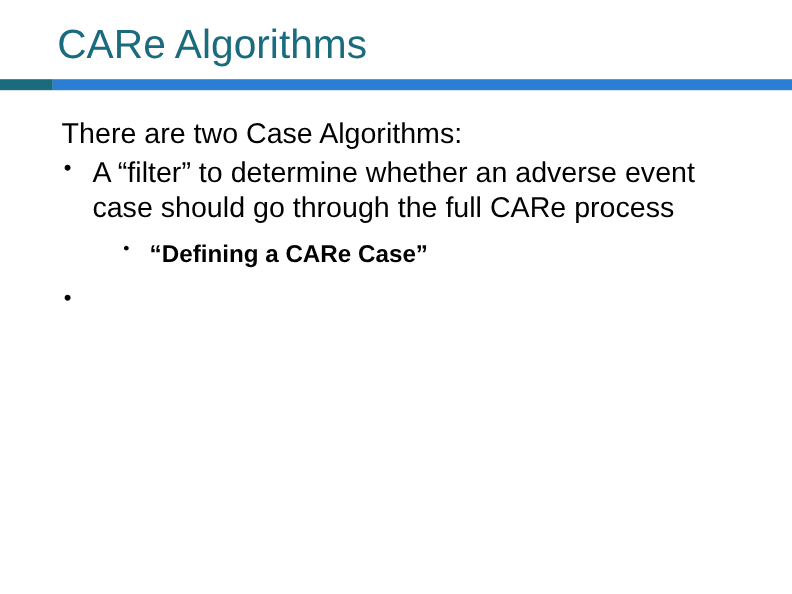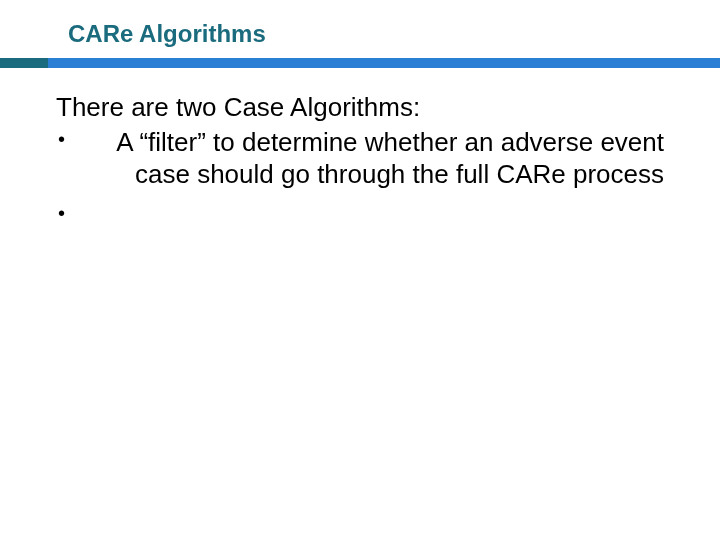--- a/index.html
+++ b/index.html
@@ -1,24 +1,24 @@
 <!DOCTYPE html>
 <html><head>
 <meta charset="utf-8">
 <style>
   * { margin: 0; padding: 0; box-sizing: border-box; }
   html, body { width: 720px; height: 540px; font-family: Arial, Helvetica, sans-serif; background: #fff; overflow: hidden; }
   .slide { width: 720px; height: 540px; position: relative; }
-  .title { font-size: 24px; color: #1a6b7d; padding: 20px 0 10px 68px; font-weight: 700; }
+  .title { font-size: 37px; color: #1a6b7d; padding: 20px 0 10px 52px; font-weight: 400; }
   .rule-row { display: flex; height: 10px; width: 100%; }
   .rule-left { background: #1a6b7d; width: 48px; height: 10px; }
   .rule-right { background: #2a7fd4; flex: 1; height: 10px; }
   .content { padding: 24px 56px 0 56px; color: #000; }
   .intro { font-size: 26px; line-height: 1.2; margin-bottom: 4px; }
-  ul.level1 { list-style: none; font-size: 26px; line-height: 1.22; text-align: right; }
+  ul.level1 { list-style: none; font-size: 26px; line-height: 1.22; }
   ul.level1 > li { position: relative; padding-left: 28px; margin-top: 2px; margin-bottom: 10px; }
   ul.level1 > li::before { content: "•"; position: absolute; left: 2px; top: 0; font-size: 20px; color: #000; }
   ul.level2 { list-style: none; font-size: 22px; line-height: 1.3; margin: 12px 0 14px 28px; }
   ul.level2 > li { position: relative; padding-left: 24px; }
   ul.level2 > li::before { content: "•"; position: absolute; left: 0; top: 0; font-size: 16px; color: #000; }
   .bold { font-weight: bold; }
   .logo { position: absolute; right: 22px; bottom: 14px; width: 110px; height: 44px; }
   .logo-shape { position: absolute; left: 6px; top: 4px; width: 96px; height: 34px; background: #5fb6b3; border: 2px solid #2c8a87; border-radius: 3px; transform: skewX(-5deg); }
   .logo-accent { position: absolute; right: 4px; top: 0; width: 0; height: 0; border-left: 14px solid transparent; border-bottom: 16px solid #7bbf4a; }
   .logo-text { position: absolute; left: 18px; top: 12px; font-size: 13px; font-weight: bold; color: #fff; letter-spacing: 0.5px; }
@@ -31,18 +31,23 @@
   <h1 class="title">CARe Algorithms</h1>
   <div class="rule-row">
     <div class="rule-left"></div>
     <div class="rule-right"></div>
   </div>
   <div class="content">
     <div class="intro">There are two Case Algorithms:</div>
     <ul class="level1">
       <li>
         <span>A “filter” to determine whether an adverse event case should go through the full CARe process</span>
+        <ul class="level2">
+          <li>
+            <span class="bold">“Defining a CARe Case”</span>
+          </li>
+        </ul>
       </li>
       <li>
       </li>
     </ul>
   </div>
 </div>
 
 </body></html>

